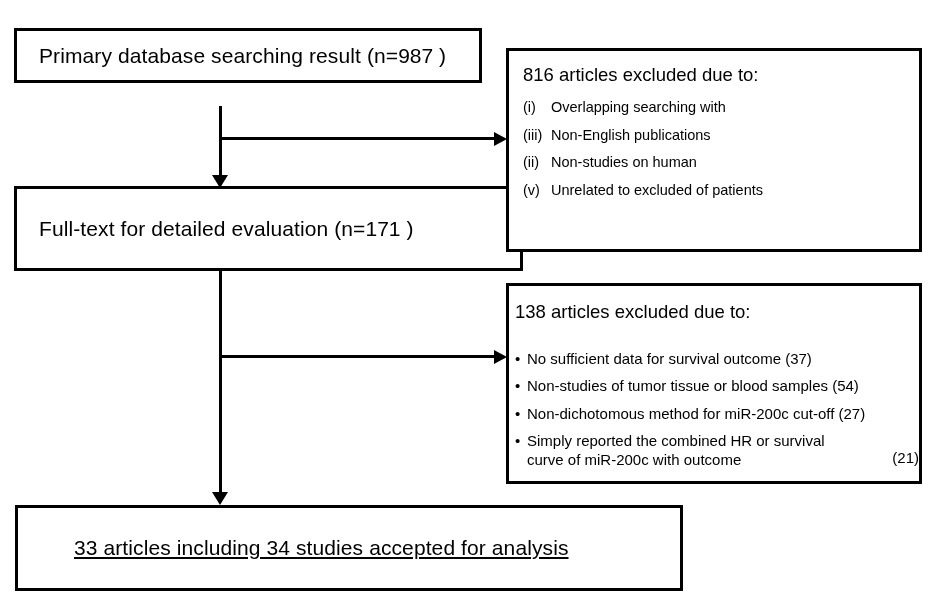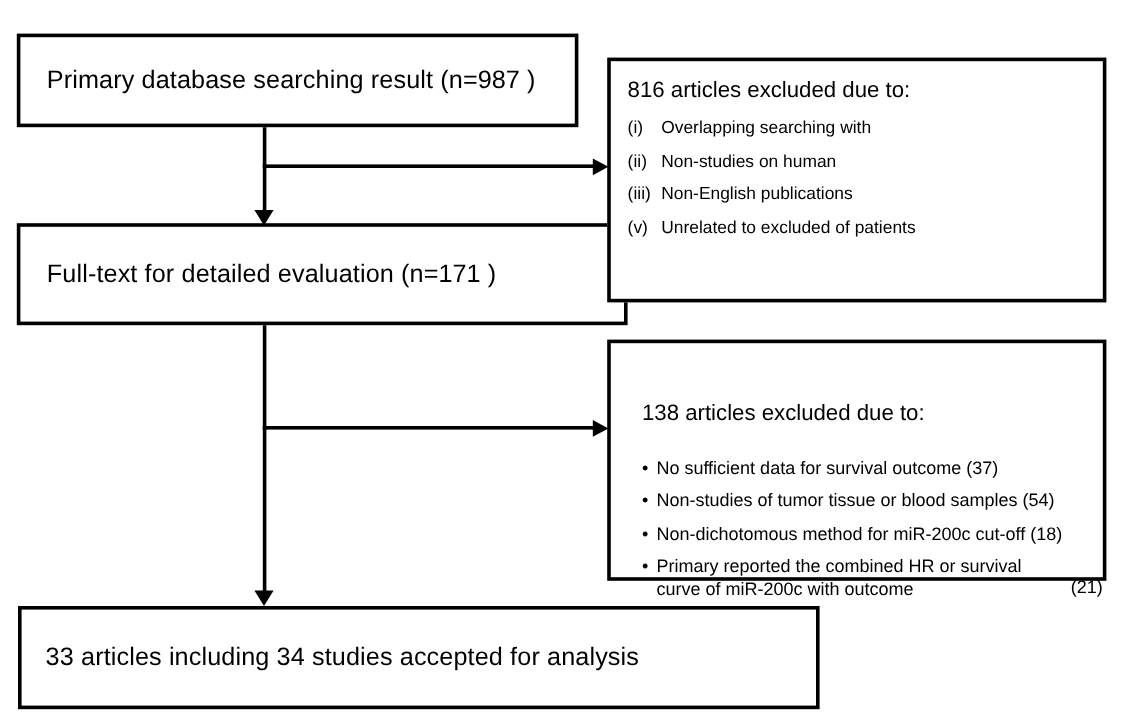--- a/index.html
+++ b/index.html
@@ -33,24 +33,24 @@
   }
   .stage-text {
     font-size: 21px;
     line-height: 1.2;
     letter-spacing: 0.1px;
     white-space: nowrap;
     padding-left: 22px;
   }
   .stage-text .nsep { letter-spacing: 0; }
 
-  #box-primary    { left: 14px;  top: 28px;  width: 468px; height: 78px; text-align: right; }
+  #box-primary    { left: 14px;  top: 28px;  width: 468px; height: 55px; text-align: right; }
   #box-fulltext   { left: 14px;  top: 186px; width: 509px; height: 85px; }
   #box-accepted   { left: 15px;  top: 505px; width: 668px; height: 86px; }
-  #box-accepted .stage-text { padding-left: 20px; }
+  #box-accepted .stage-text { padding-left: 56px; text-decoration: underline; }
 
   
   #box-excl-1 { left: 506px; top: 48px;  width: 416px; height: 204px; }
   #box-excl-2 { left: 506px; top: 283px; width: 416px; height: 201px; }
 
   .excl-inner {
     padding: 12px 0 0 14px;
     height: 100%;
     box-sizing: border-box;
   }
@@ -83,21 +83,21 @@
   .excl-list.bullets li { margin-bottom: 8px; }
   .excl-list.bullets .marker { min-width: 12px; }
   .excl-list .body { flex: 1 1 auto; white-space: normal; }
   .excl-list .body .wrapline { display: block; }
   .excl-list .trailing-count {
     flex: 0 0 auto;
     align-self: flex-start;
     padding-top: 17px;
     padding-left: 6px;
   }
-  #box-excl-2 .excl-inner { padding-top: 14px; padding-left: 26px; margin-top: 32px; }
+  #box-excl-2 .excl-inner { padding-top: 14px; padding-left: 6px; }
   #box-excl-2 .excl-title { margin-bottom: 26px; }
   #box-excl-2 .excl-list li { font-size: 15px; }
 
   
   .line-v, .line-h {
     position: absolute;
     background: #000000;
   }
   .line-v { width: 3px; }
   .line-h { height: 3px; }
@@ -152,26 +152,26 @@
 
   <div class="box" id="box-excl-1">
     <div class="excl-inner">
       <div class="excl-title">816 articles excluded due to:</div>
       <ul class="excl-list roman">
         <li>
           <span class="marker">(i)</span>
           <span class="body">Overlapping searching with</span>
         </li>
         <li>
+          <span class="marker">(iii)</span>
+          <span class="body">Non-English publications</span>
+        </li>
+        <li>
           <span class="marker">(ii)</span>
           <span class="body">Non-studies on human</span>
-        </li>
-        <li>
-          <span class="marker">(iii)</span>
-          <span class="body">Non-English publications</span>
         </li>
         <li>
           <span class="marker">(v)</span>
           <span class="body">Unrelated to excluded of patients</span>
         </li>
       </ul>
     </div>
   </div>
 
   <div class="box" id="box-excl-2">
@@ -181,26 +181,26 @@
         <li>
           <span class="marker">•</span>
           <span class="body">No sufficient data for survival outcome (37)</span>
         </li>
         <li>
           <span class="marker">•</span>
           <span class="body">Non-studies of tumor tissue or blood samples (54)</span>
         </li>
         <li>
           <span class="marker">•</span>
-          <span class="body">Non-dichotomous method for miR-200c cut-off (18)</span>
+          <span class="body">Non-dichotomous method for miR-200c cut-off (27)</span>
         </li>
         <li>
           <span class="marker">•</span>
           <span class="body">
-            <span class="wrapline">Primary reported the combined HR or survival</span>
+            <span class="wrapline">Simply reported the combined HR or survival</span>
             <span class="wrapline">curve of miR-200c with outcome</span>
           </span>
           <span class="trailing-count">(21)</span>
         </li>
       </ul>
     </div>
   </div>
 
   <div class="line-v" id="trunk-1"></div>
   <div class="arrow-down" id="arrow-1"></div>

